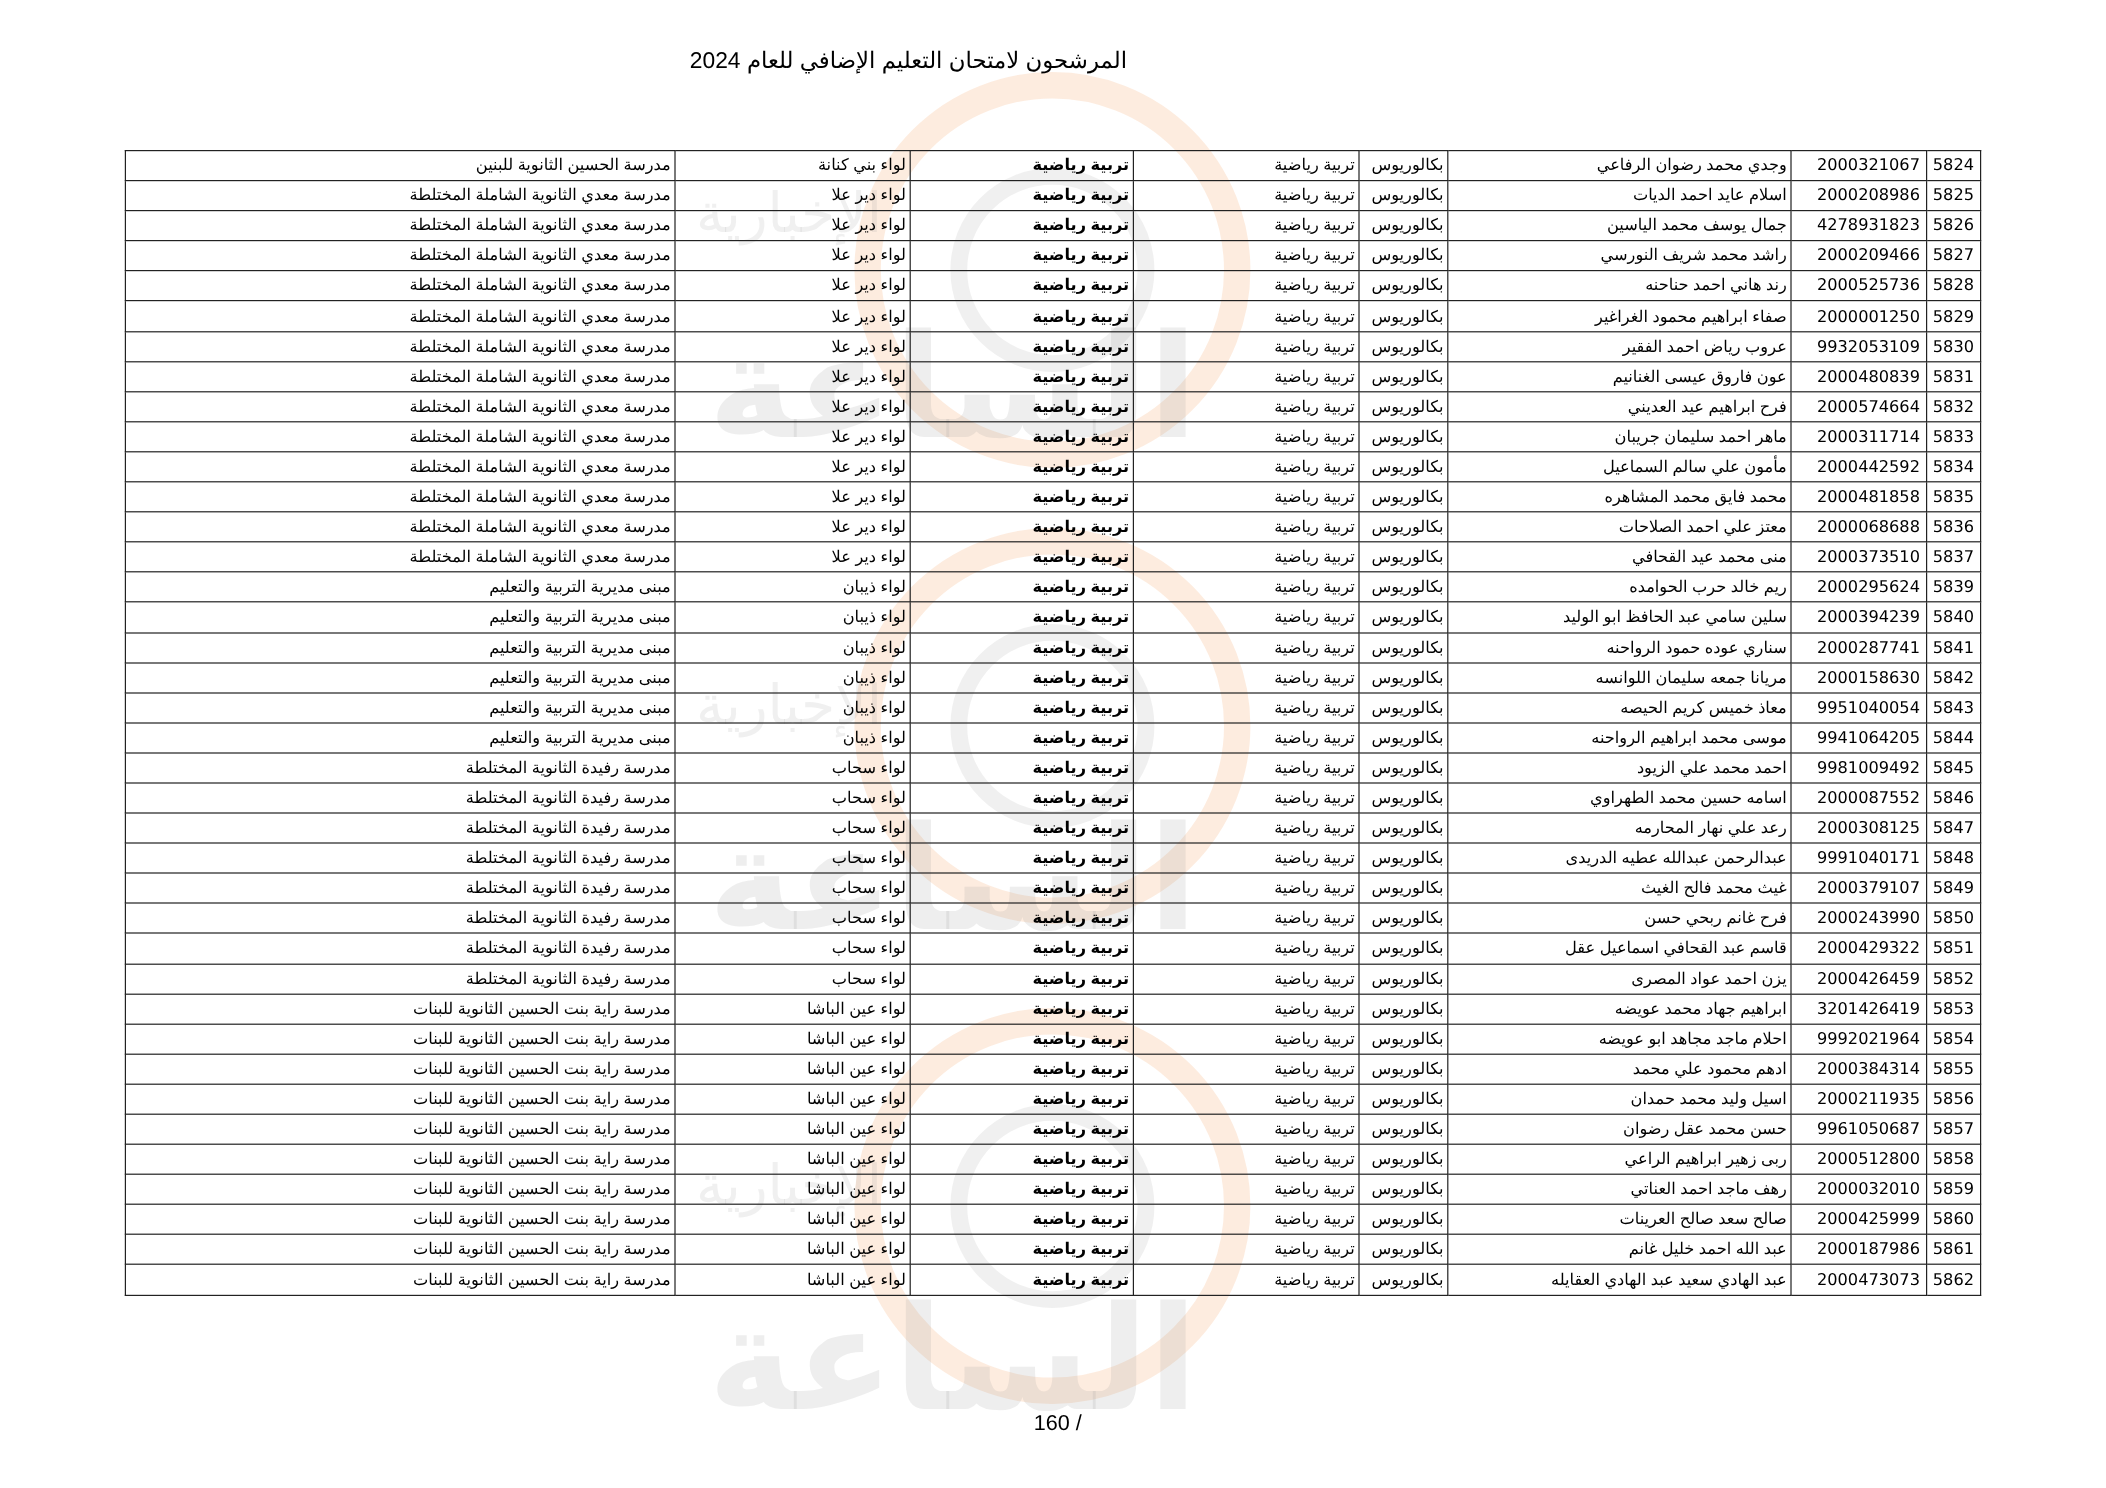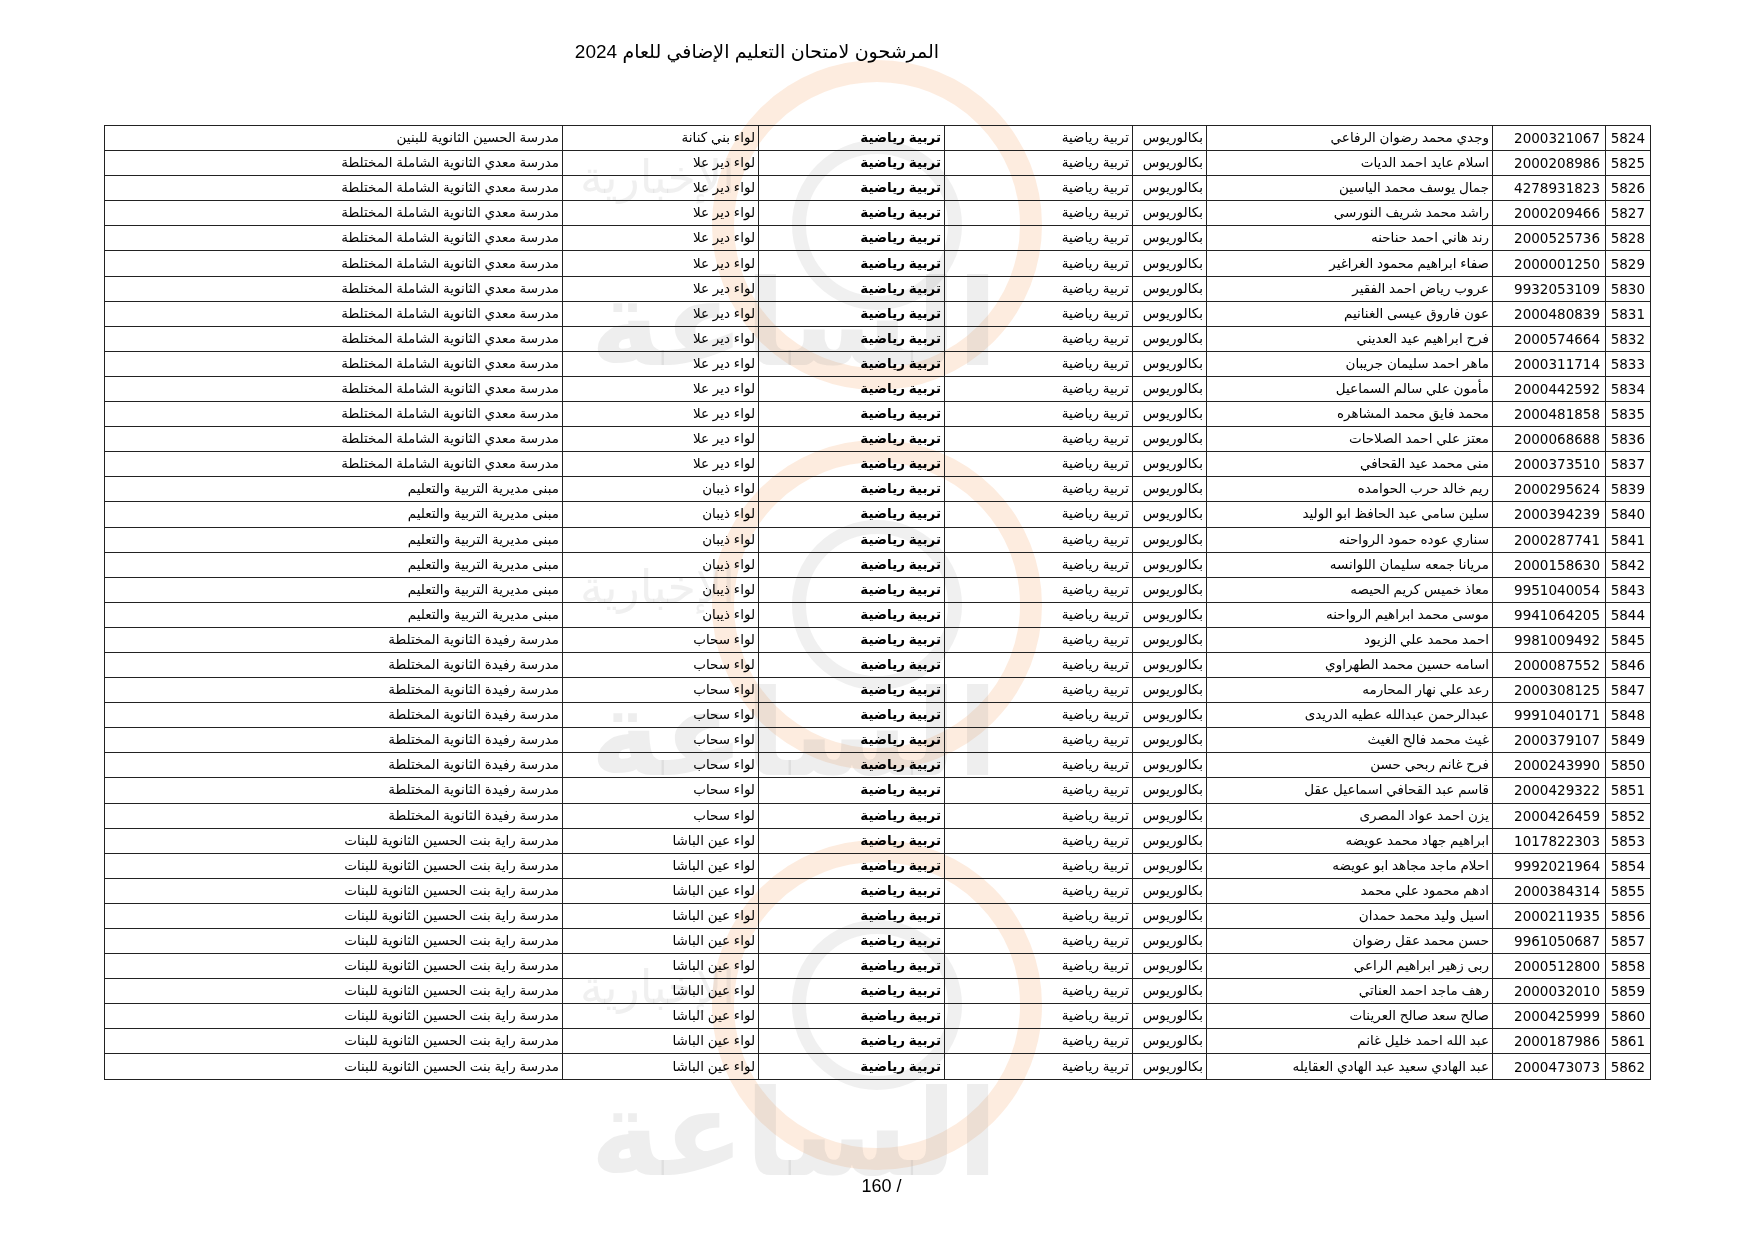--- a/index.html
+++ b/index.html
@@ -353,21 +353,21 @@
     <td class="num">2000426459</td>
     <td class="num">5852</td>
   </tr>
         <tr>
     <td class="ar">مدرسة راية بنت الحسين الثانوية للبنات</td>
     <td class="ar">لواء عين الباشا</td>
     <td class="ar bold">تربية رياضية</td>
     <td class="ar">تربية رياضية</td>
     <td class="ar">بكالوريوس</td>
     <td class="ar">ابراهيم جهاد محمد عويضه</td>
-    <td class="num">1017822303</td>
+    <td class="num">3201426419</td>
     <td class="num">5853</td>
   </tr>
         <tr>
     <td class="ar">مدرسة راية بنت الحسين الثانوية للبنات</td>
     <td class="ar">لواء عين الباشا</td>
     <td class="ar bold">تربية رياضية</td>
     <td class="ar">تربية رياضية</td>
     <td class="ar">بكالوريوس</td>
     <td class="ar">احلام ماجد مجاهد ابو عويضه</td>
     <td class="num">9992021964</td>

